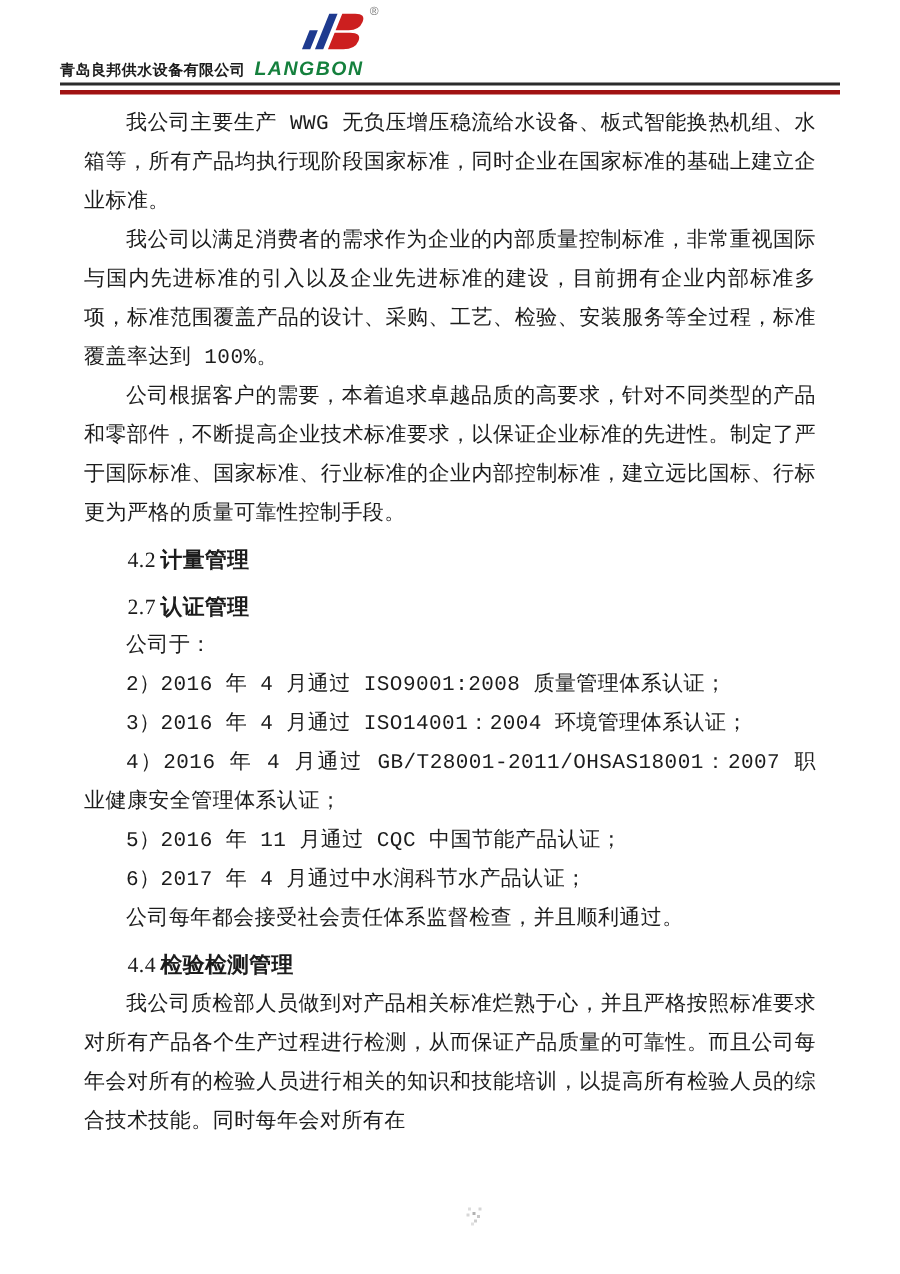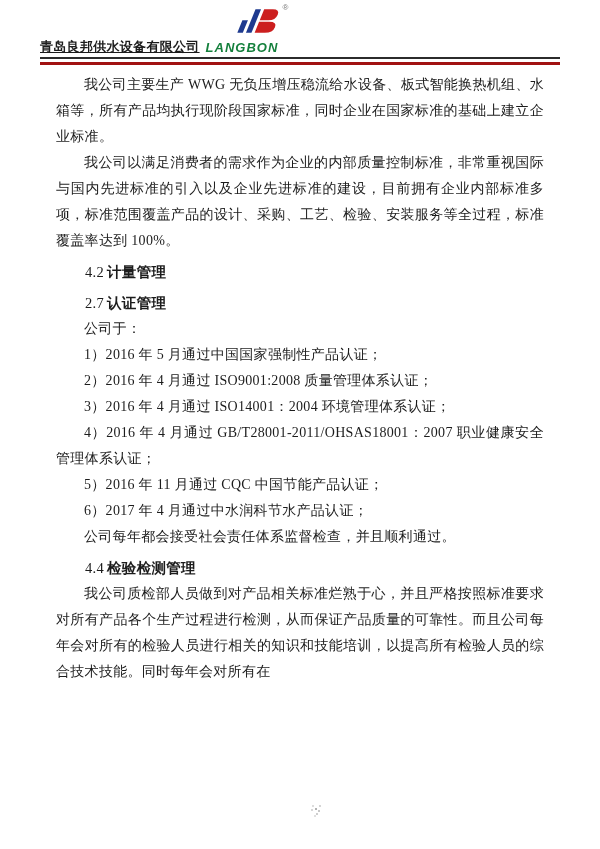--- a/index.html
+++ b/index.html
@@ -28,21 +28,21 @@
     letter-spacing: 0.3px;
     white-space: nowrap;
   }
   .brand {
     display: flex;
     align-items: flex-end;
     gap: 6px;
     position: relative;
     white-space: nowrap;
   }
-  .company-name { font-weight: bold; font-size: 13px; letter-spacing: 0.3px; text-decoration: underline; }
+  .company-name { font-weight: bold; font-size: 10px; letter-spacing: 0.3px; }
   .logo-text {
     color: #15803d;
     font-style: italic;
     font-weight: bold;
     font-family: "Liberation Sans", "DejaVu Sans", sans-serif;
     font-size: 13px;
     letter-spacing: 1px;
     padding-bottom: 1px;
   }
   .logo-mark {
@@ -66,21 +66,21 @@
   }
 
   
   main {
     padding: 7px 16px 0 16px;
     font-size: 14px;
     line-height: 26px;
     text-align: justify;
     letter-spacing: 0.3px;
   }
-  main p { margin: 0; text-indent: 2em; }
+  main p { margin: 0; text-indent: 2em; font-family: Liberation Mono, monospace; }
   .sec-h {
     margin: 5px 0 0 0;
     text-indent: 2em;
     font-size: 14.5px;
     line-height: 26px;
     font-weight: normal;
   }
   .sec-h .num { font-family: "Liberation Serif", serif; font-weight: normal; margin-right: 3px; }
   .sec-h .ttl { font-weight: bold; font-family: "Liberation Sans", "DejaVu Sans", sans-serif; }
 
@@ -119,30 +119,30 @@
       </span>
     </span>
   </header>
 
   <div class="red-rule"></div>
 
   <main>
 
     <p>我公司主要生产 WWG 无负压增压稳流给水设备、板式智能换热机组、水箱等，所有产品均执行现阶段国家标准，同时企业在国家标准的基础上建立企业标准。</p>
     <p>我公司以满足消费者的需求作为企业的内部质量控制标准，非常重视国际与国内先进标准的引入以及企业先进标准的建设，目前拥有企业内部标准多项，标准范围覆盖产品的设计、采购、工艺、检验、安装服务等全过程，标准覆盖率达到 100%。</p>
+    <p>公司根据客户的需要，本着追求卓越品质的高要求，针对不同类型的产品和零部件，不断提高企业技术标准要求，以保证企业标准的先进性。制定了严于国际标准、国家标准、行业标准的企业内部控制标准，建立远比国标、行标更为严格的质量可靠性控制手段。</p>
 
     <h2 class="sec-h">
       <span class="num">4.2</span><span class="ttl">计量管理</span>
     </h2>
 
     <h2 class="sec-h">
       <span class="num">2.7</span><span class="ttl">认证管理</span>
     </h2>
     <p>公司于：</p>
-    <p>1）2016 年 5 月通过中国国家强制性产品认证；</p>
     <p>2）2016 年 4 月通过 ISO9001:2008 质量管理体系认证；</p>
     <p>3）2016 年 4 月通过 ISO14001：2004 环境管理体系认证；</p>
     <p>4）2016 年 4 月通过 GB/T28001-2011/OHSAS18001：2007 职业健康安全管理体系认证；</p>
     <p>5）2016 年 11 月通过 CQC 中国节能产品认证；</p>
     <p>6）2017 年 4 月通过中水润科节水产品认证；</p>
     <p>公司每年都会接受社会责任体系监督检查，并且顺利通过。</p>
 
     <h2 class="sec-h">
       <span class="num">4.4</span><span class="ttl">检验检测管理</span>
     </h2>

